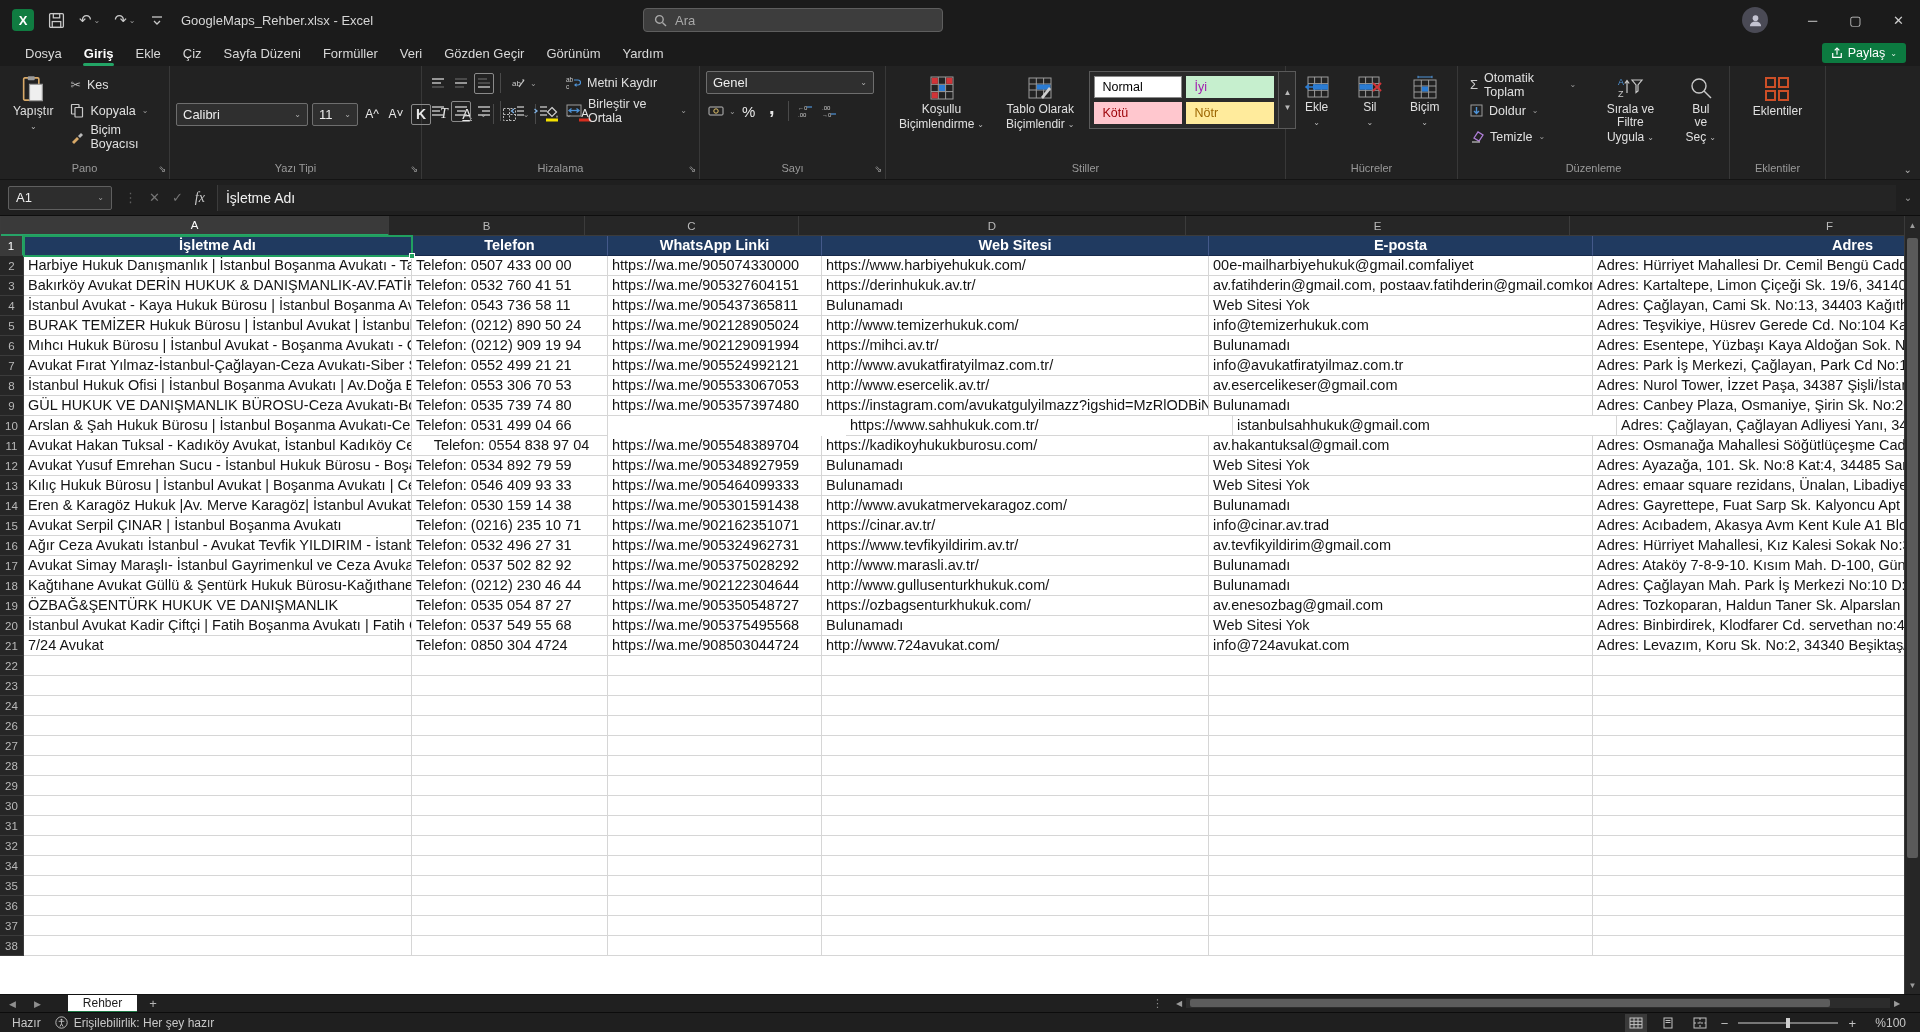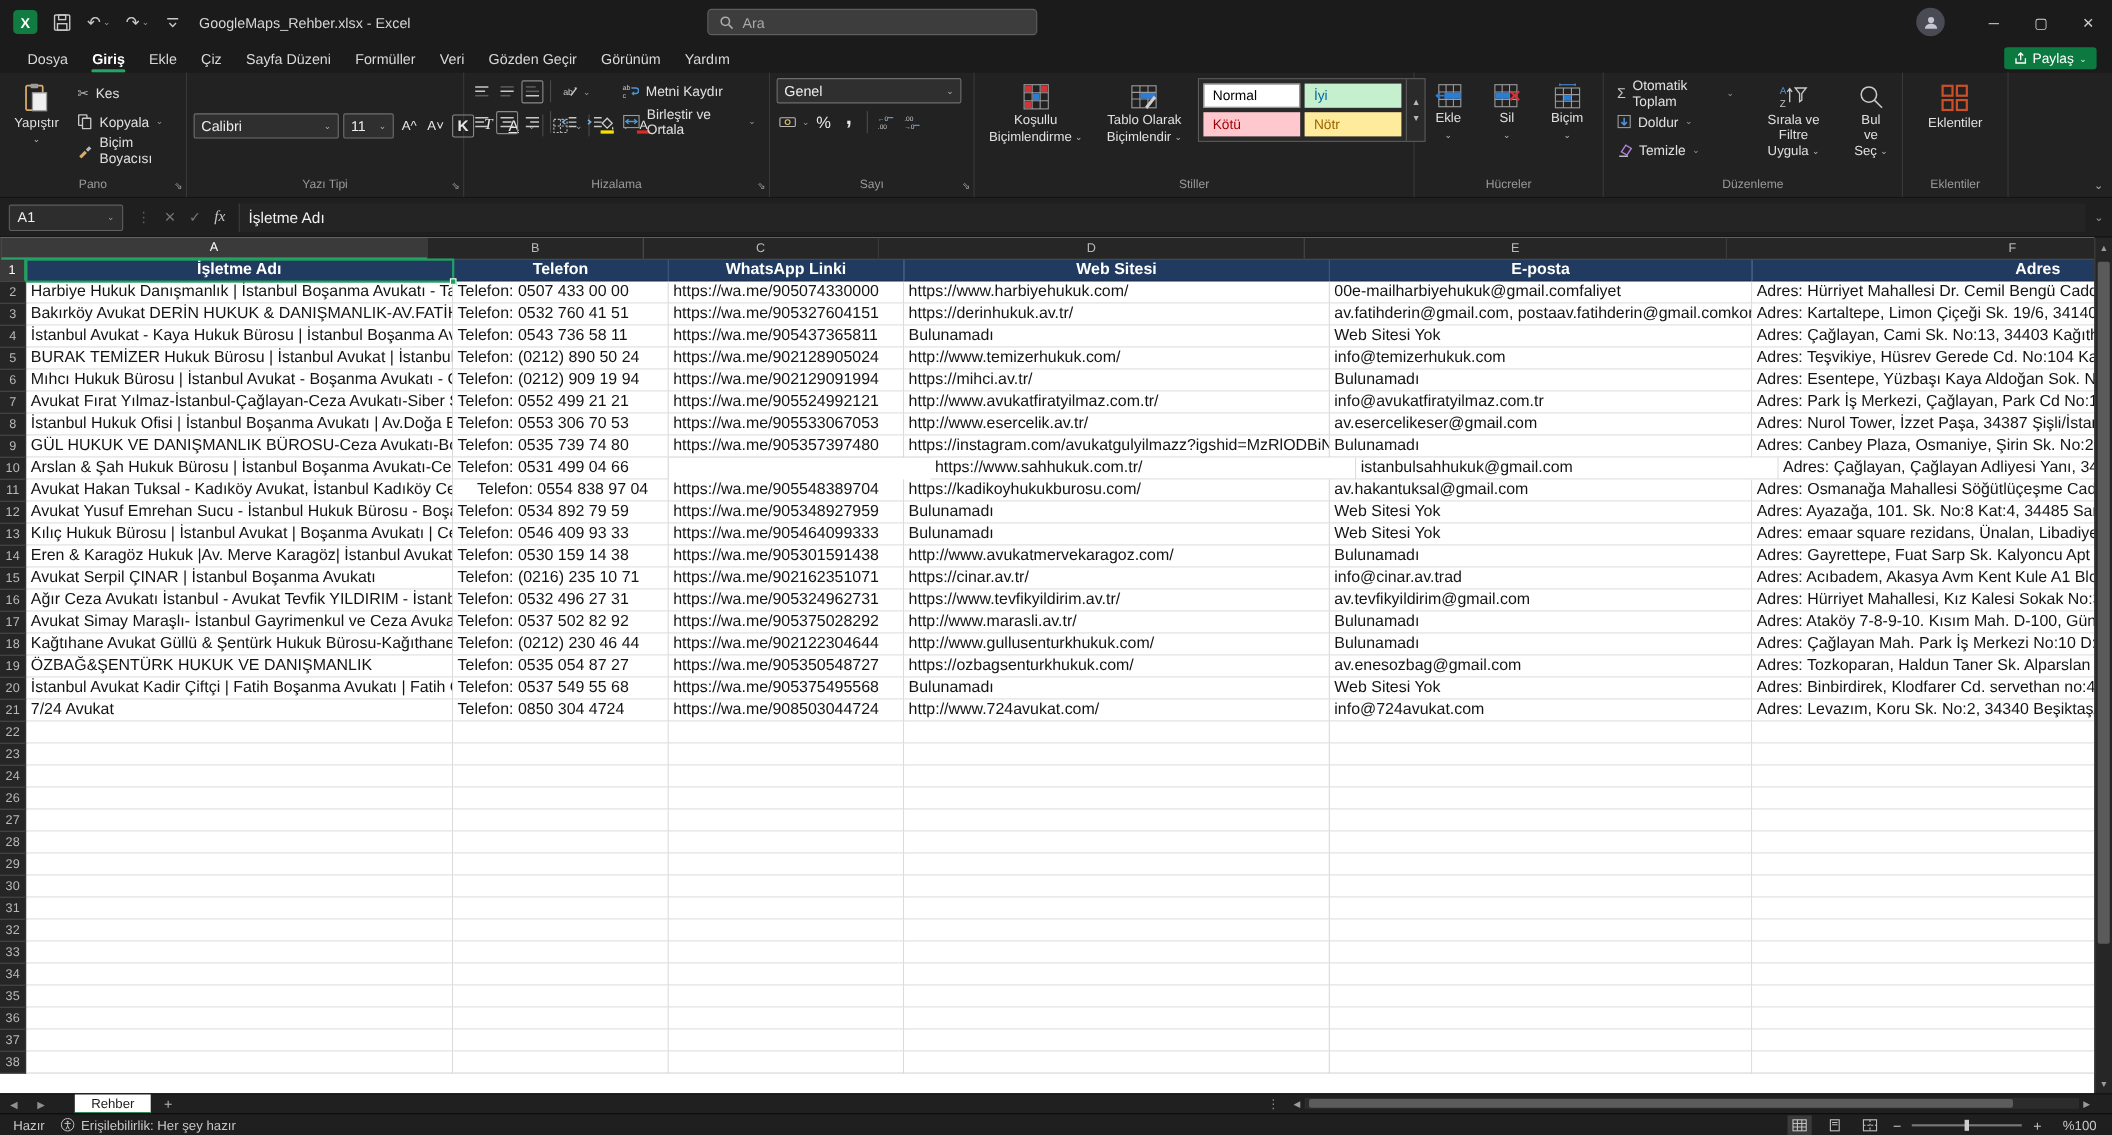--- a/index.html
+++ b/index.html
@@ -463,21 +463,21 @@
         </span>
         <span>Tablo Olarak</span>
         <span style="display:flex;align-items:center;gap:3px">
             <span>Biçimlendir</span>
             <span class="chev">⌄</span>
           </span>
       </div>
       <div class="gallery">
         <div class="gallery-grid">
             <div class="stylecell" style="background: rgb(255, 255, 255); color: rgb(0, 0, 0); border: 1px solid rgb(138, 138, 138);">Normal</div>
-            <div class="stylecell" style="background: rgb(198, 239, 206); color: #0369a1;">İyi</div>
+            <div class="stylecell" style="background: rgb(198, 239, 206); color: #a21caf;">İyi</div>
             <div class="stylecell" style="background: rgb(255, 199, 206); color: rgb(156, 0, 6);">Kötü</div>
             <div class="stylecell" style="background: rgb(255, 235, 156); color: rgb(156, 101, 0);">Nötr</div>
           </div>
         <div class="gallery-strip">
           <span>▲</span>
           <span>▼</span>
         </div>
       </div>
     </div>
     <div class="rgroup-label">
@@ -917,29 +917,20 @@
       <div class="rownum">31</div>
       <div class="cell" style="width: 388px;"></div>
       <div class="cell" style="width: 196px;"></div>
       <div class="cell" style="width: 214px;"></div>
       <div class="cell" style="width: 387px;"></div>
       <div class="cell" style="width: 384px;"></div>
       <div class="cell" style="width: 520px;"></div>
     </div>
     <div class="srow">
       <div class="rownum">32</div>
-      <div class="cell" style="width: 388px;"></div>
-      <div class="cell" style="width: 196px;"></div>
-      <div class="cell" style="width: 214px;"></div>
-      <div class="cell" style="width: 387px;"></div>
-      <div class="cell" style="width: 384px;"></div>
-      <div class="cell" style="width: 520px;"></div>
-    </div>
-    <div class="srow">
-      <div class="rownum">33</div>
       <div class="cell" style="width: 388px;"></div>
       <div class="cell" style="width: 196px;"></div>
       <div class="cell" style="width: 214px;"></div>
       <div class="cell" style="width: 387px;"></div>
       <div class="cell" style="width: 384px;"></div>
       <div class="cell" style="width: 520px;"></div>
     </div>
     <div class="srow">
       <div class="rownum">34</div>
       <div class="cell" style="width: 388px;"></div>

